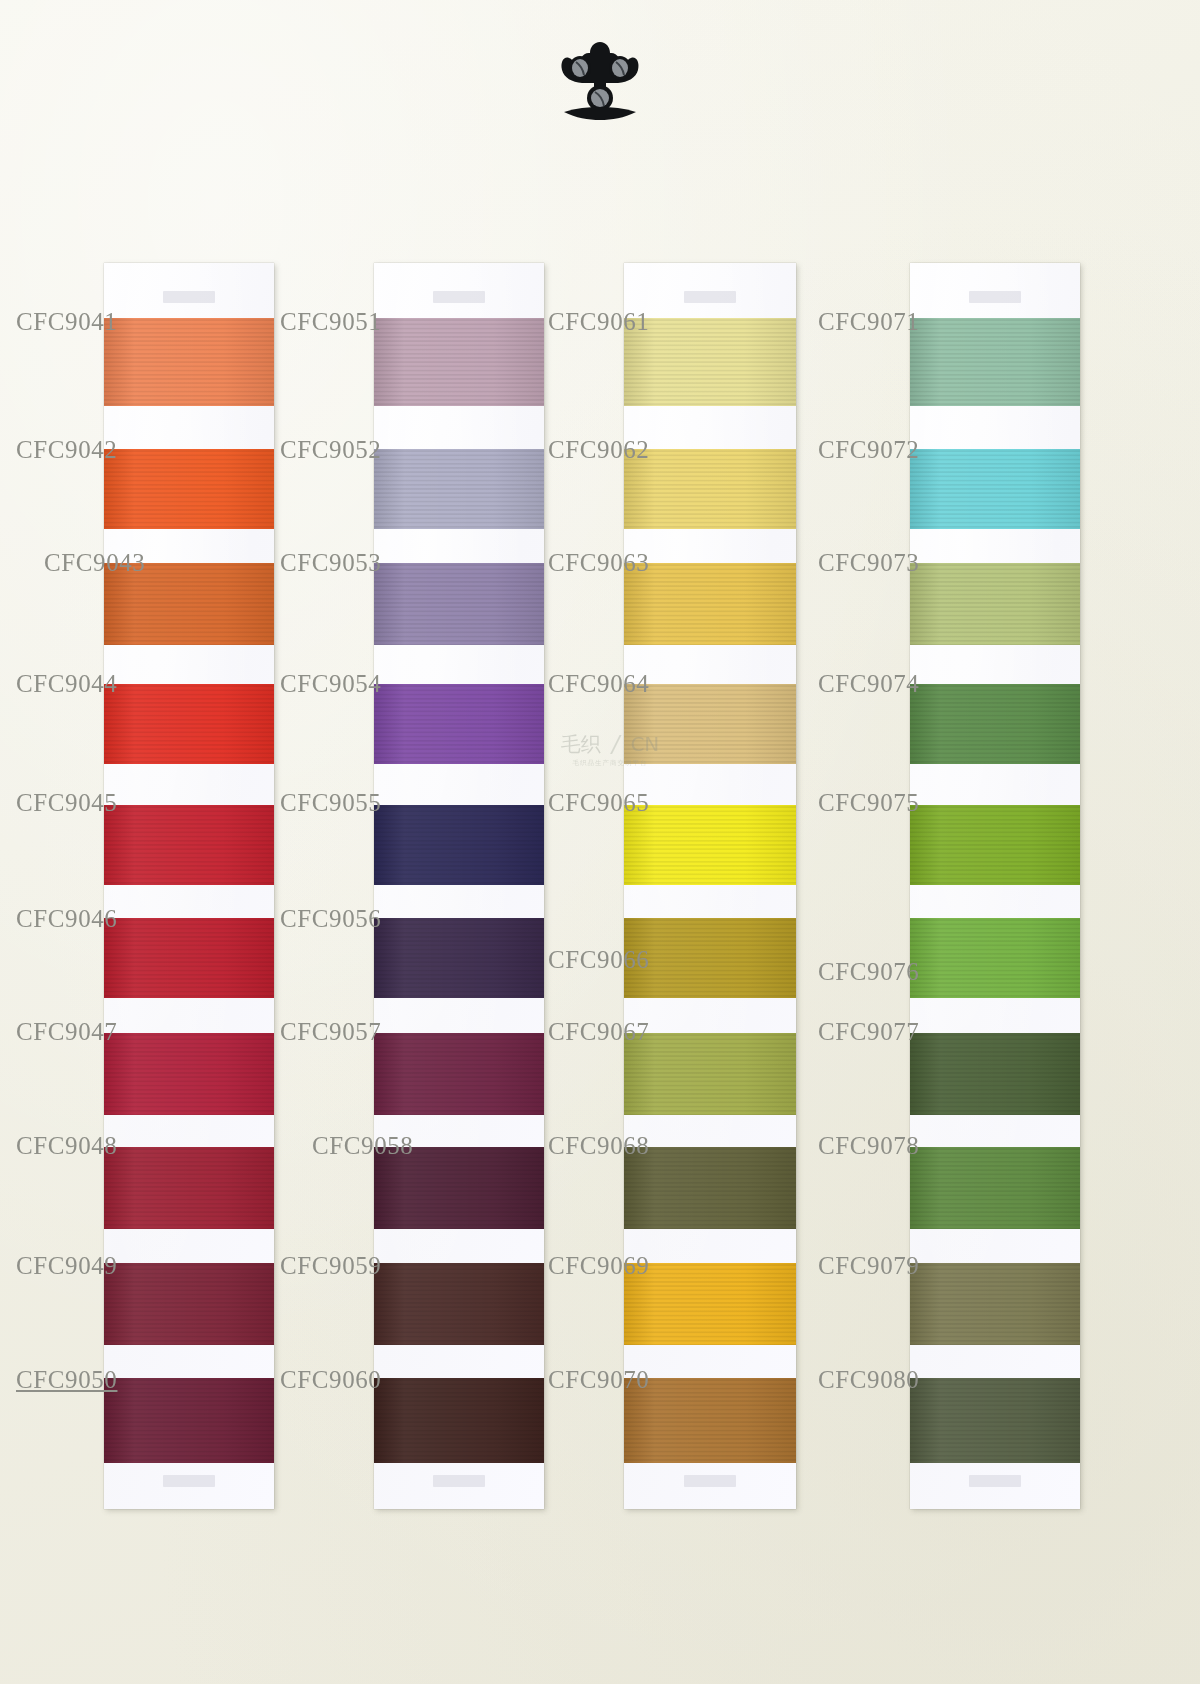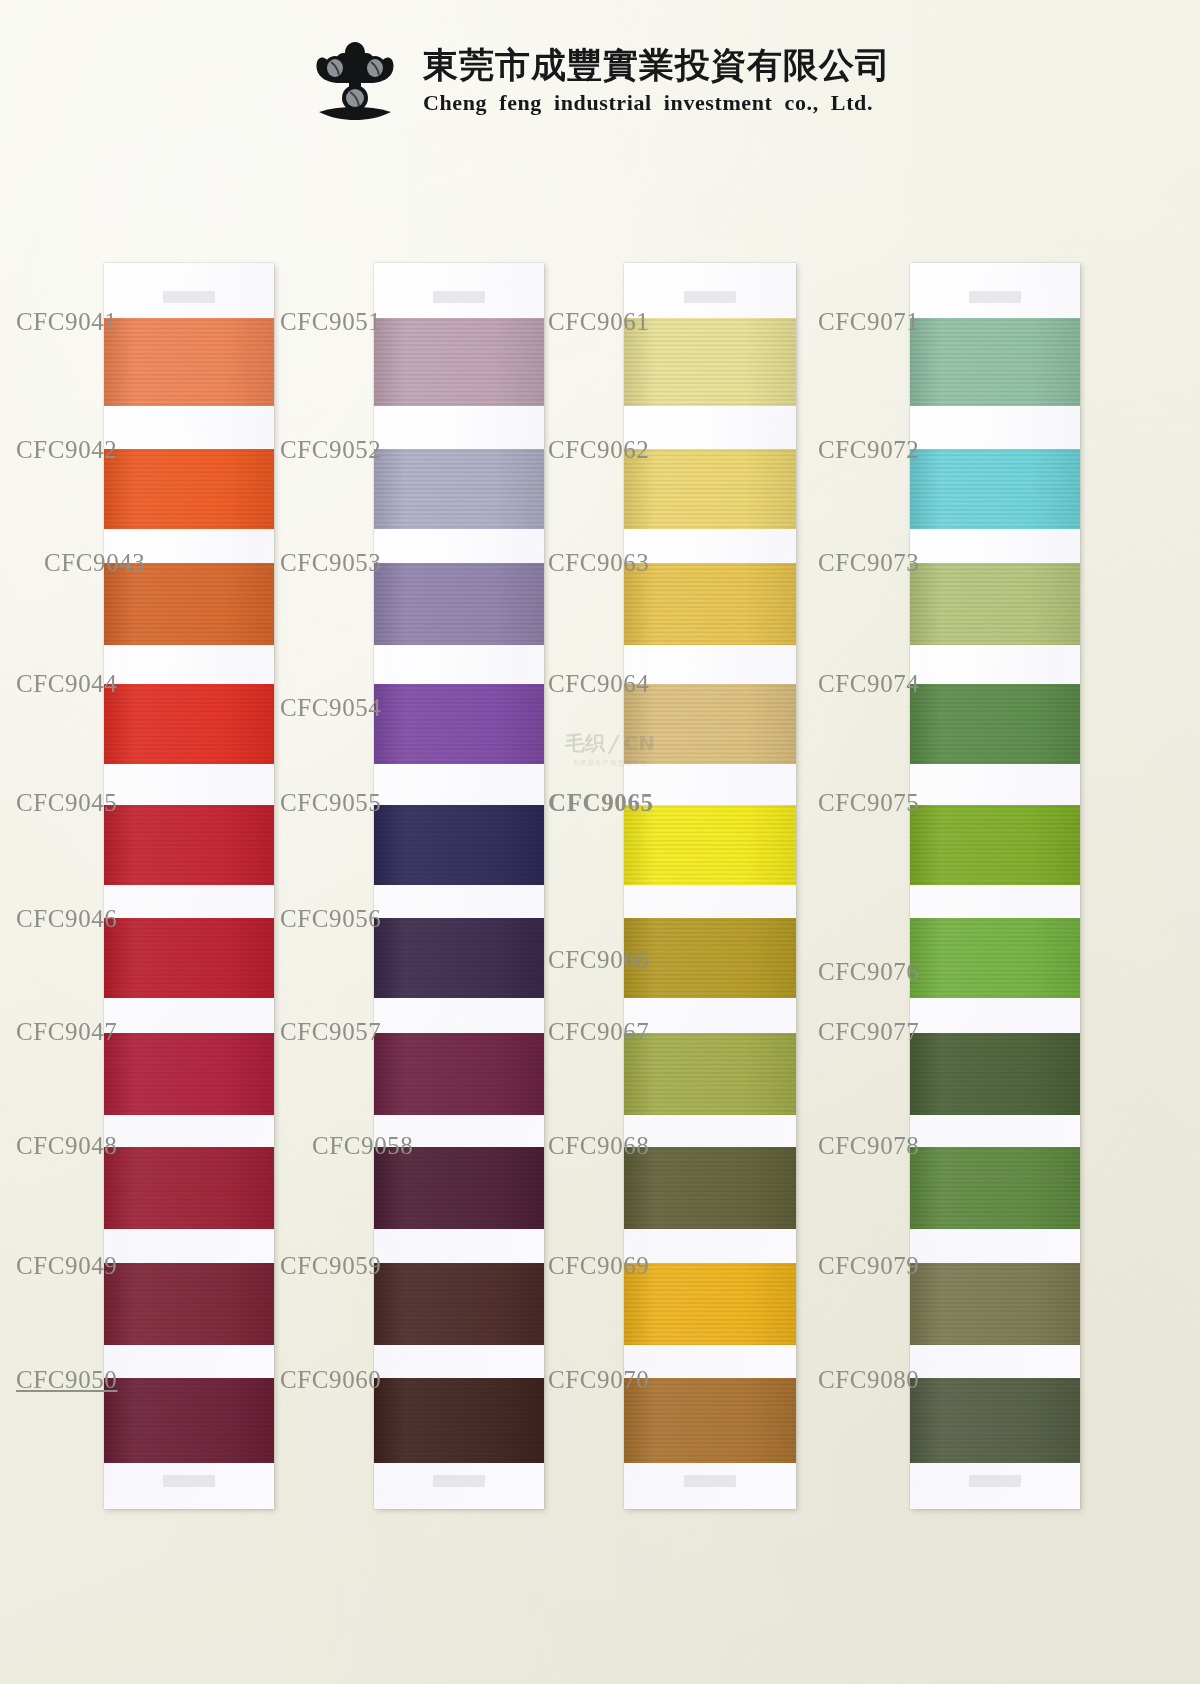--- a/index.html
+++ b/index.html
@@ -85,25 +85,25 @@
     z-index: 4;
     opacity: 0.30;
     pointer-events: none;
     display: flex;
     flex-direction: column;
     align-items: center;
     justify-content: center;
   }
   .wm-row {
     display: flex;
-    align-items: flex-start;
-    gap: 4px;
+    align-items: center;
+    gap: 10px;
     font-family: "DejaVu Sans", sans-serif;
     font-size: 20px;
-    font-weight: bold;
+    font-weight: normal;
     color: #8a8f86;
     line-height: 1;
   }
   .wm-slash {
     font-style: italic;
     font-size: 23px;
     color: #9aa095;
     margin: 0 1px;
   }
   .wm-sub {
@@ -229,24 +229,20 @@
 
         <rect x="40" y="44" width="12" height="10"></rect>
         <ellipse cx="46" cy="60" rx="13" ry="13" fill="#121416"></ellipse>
         <ellipse cx="46" cy="60" rx="9" ry="9" fill="#8d9297"></ellipse>
         <path d="M41 54 C46 57 49 62 50 68" stroke="#3c4146" stroke-width="2" fill="none"></path>
 
         <path d="M10 74 C22 70 34 69 46 69 C58 69 70 70 82 74
                  C70 80 58 82 46 82 C34 82 22 80 10 74 Z"></path>
       </g>
     </svg>
-  </div>
-  <div class="brand-block">
-    <div class="brand-cn">東莞市成豐實業投資有限公司</div>
-    <div class="brand-en">Cheng feng industrial investment co., Ltd.</div>
   </div>
 </div>
 
 <div class="board" id="board">
     <div class="swatch-label lbl-col1" style="top: 308px;">CFC9041</div>
     <div class="swatch-label lbl-col1" style="top: 436px;">CFC9042</div>
     <div class="swatch-label lbl-col1" style="top: 549px; margin-left: 28px;">CFC9043</div>
     <div class="swatch-label lbl-col1" style="top: 670px;">CFC9044</div>
     <div class="swatch-label lbl-col1" style="top: 789px;">CFC9045</div>
     <div class="swatch-label lbl-col1" style="top: 905px;">CFC9046</div>
@@ -266,21 +262,21 @@
         <div class="swatch" title="CFC9046" style="top: 655px; height: 80px; background: rgb(189, 31, 47);"></div>
         <div class="swatch" title="CFC9047" style="top: 770px; height: 82px; background: rgb(176, 32, 59);"></div>
         <div class="swatch" title="CFC9048" style="top: 884px; height: 82px; background: rgb(158, 33, 53);"></div>
         <div class="swatch" title="CFC9049" style="top: 1000px; height: 82px; background: rgb(125, 36, 56);"></div>
         <div class="swatch" title="CFC9050" style="top: 1115px; height: 85px; background: rgb(108, 32, 56);"></div>
       </div>
     </div>
     <div class="swatch-label lbl-col2" style="top: 308px;">CFC9051</div>
     <div class="swatch-label lbl-col2" style="top: 436px;">CFC9052</div>
     <div class="swatch-label lbl-col2" style="top: 549px;">CFC9053</div>
-    <div class="swatch-label lbl-col2" style="top: 670px; margin-top: 24px;">CFC9054</div>
+    <div class="swatch-label lbl-col2" style="top: 670px;">CFC9054</div>
     <div class="swatch-label lbl-col2" style="top: 789px;">CFC9055</div>
     <div class="swatch-label lbl-col2" style="top: 905px;">CFC9056</div>
     <div class="swatch-label lbl-col2" style="top: 1018px;">CFC9057</div>
     <div class="swatch-label lbl-col2" style="top: 1132px; margin-left: 32px;">CFC9058</div>
     <div class="swatch-label lbl-col2" style="top: 1252px;">CFC9059</div>
     <div class="swatch-label lbl-col2" style="top: 1366px;">CFC9060</div>
     <div class="column" style="left: 374px; width: 170px;">
       <div class="card" style="width: 170px; height: 1246px;">
         <div class="tab-slot tab-top"></div>
         <div class="tab-slot tab-bottom"></div>
@@ -293,21 +289,21 @@
         <div class="swatch" title="CFC9057" style="top: 770px; height: 82px; background: rgb(110, 36, 68);"></div>
         <div class="swatch" title="CFC9058" style="top: 884px; height: 82px; background: rgb(78, 32, 54);"></div>
         <div class="swatch" title="CFC9059" style="top: 1000px; height: 82px; background: rgb(75, 43, 40);"></div>
         <div class="swatch" title="CFC9060" style="top: 1115px; height: 85px; background: rgb(64, 36, 32);"></div>
       </div>
     </div>
     <div class="swatch-label lbl-col3" style="top: 308px;">CFC9061</div>
     <div class="swatch-label lbl-col3" style="top: 436px;">CFC9062</div>
     <div class="swatch-label lbl-col3" style="top: 549px;">CFC9063</div>
     <div class="swatch-label lbl-col3" style="top: 670px;">CFC9064</div>
-    <div class="swatch-label lbl-col3" style="top: 789px; font-weight: bold;">CFC9065</div>
+    <div class="swatch-label lbl-col3" style="top: 789px;">CFC9065</div>
     <div class="swatch-label lbl-col3" style="top: 946px;">CFC9066</div>
     <div class="swatch-label lbl-col3" style="top: 1018px;">CFC9067</div>
     <div class="swatch-label lbl-col3" style="top: 1132px;">CFC9068</div>
     <div class="swatch-label lbl-col3" style="top: 1252px;">CFC9069</div>
     <div class="swatch-label lbl-col3" style="top: 1366px;">CFC9070</div>
     <div class="column" style="left: 624px; width: 172px;">
       <div class="card" style="width: 172px; height: 1246px;">
         <div class="tab-slot tab-top"></div>
         <div class="tab-slot tab-bottom"></div>
         <div class="swatch" title="CFC9061" style="top: 55px; height: 88px; background: rgb(232, 225, 150);"></div>

